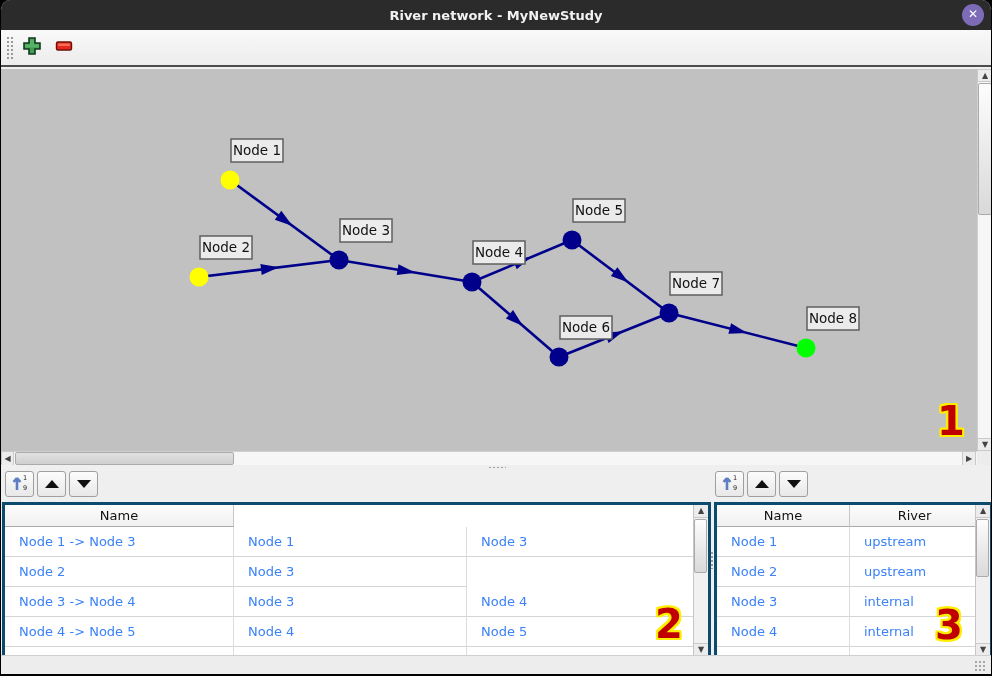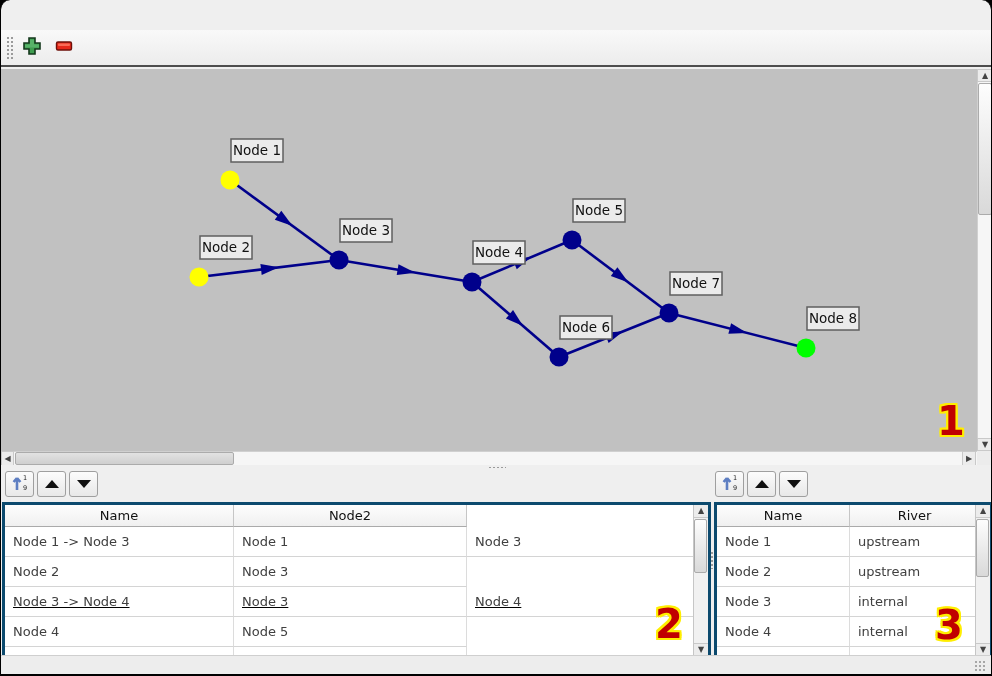--- a/index.html
+++ b/index.html
@@ -42,36 +42,40 @@
   .tri { width:0; height:0; border-left:7px solid transparent; border-right:7px solid transparent; }
   .tri-up { border-bottom:8px solid #111; }
   .tri-down { border-top:8px solid #111; }
   
   .table { position:absolute; top:502px; height:199px; background:#fff; border:3px solid #0c4a6e; overflow:hidden; }
   .thead { display:grid; height:22px; }
   .th { background:linear-gradient(#fdfdfd,#f0f0f0); border-right:1px solid #c6c6c6; border-bottom:1px solid #aaa;
         font-size:13px; color:#111; text-align:center; line-height:21px; overflow:hidden; }
   .tbody .trow { display:grid; height:30px; }
   .td { background:#fff; border-right:1px solid #dcdcdc; border-bottom:1px solid #d4d4d4;
-        font-size:13px; color:#404040; padding-left:8px; line-height:29px; white-space:nowrap; overflow:hidden; }
+        font-size:13px; color:#3b82f6; padding-left:14px; line-height:29px; white-space:nowrap; overflow:hidden; }
   .tsb { position:absolute; right:0; top:0; width:15px; height:100%; background:#f1f1f1; border-left:1px solid #c6c6c6; }
   
   .marker { position:absolute; color:#c00000; font-size:40px; font-weight:bold; line-height:1;
             text-shadow:-2px 0 #ffee00, 2px 0 #ffee00, 0 -2px #ffee00, 0 2px #ffee00,
                         -2px -2px #ffee00, 2px 2px #ffee00, -2px 2px #ffee00, 2px -2px #ffee00; }
   
   .statusbar { position:absolute; left:0; top:655px; width:100%; height:19px; background:#ededed; border-top:1px solid #cfcfcf; }
   .grip { position:absolute; right:4px; bottom:3px; width:13px; height:11px;
           background-image:radial-gradient(#a7a7a7 0.8px, transparent 1px); background-size:4px 4px; }
 </style>
 </head>
 <body>
 
 <div class="window">
 
+  <div class="titlebar">
+    <div class="title">River network - MyNewStudy</div>
+    <div class="close-btn">✕</div>
+  </div>
 
   <div class="toolbar">
     <div class="tb-handle"></div>
     <div class="tb-btn" style="left:18px;">
       <span>
         <svg width="20" height="20" viewBox="0 0 20 20">
           <path d="M7 2 h6 v5 h5 v6 h-5 v5 h-6 v-5 H2 V7 h5 z" fill="#3f9e50" stroke="#14381c" stroke-width="1.6"></path>
           <path d="M8 3.5 h4 v5 h5 v3 h-14 v-3 h5 z" fill="#6cc27b" opacity="0.55"></path>
         </svg>
       </span>
@@ -176,38 +180,38 @@
   <div class="sort-btn" style="left:746px;">
       <span class="tri tri-up"></span>
     </div>
   <div class="sort-btn" style="left:778px;">
       <span class="tri tri-down"></span>
     </div>
 
   <div class="table" id="reaches-table" style="left:1px; width:709px; --cols:229px 233px 229px;">
     <div class="thead" style="grid-template-columns:229px 233px 229px; width:694px;">
         <div class="th">Name</div>
-        <div class="th">Node2</div>
       </div>
     <div class="tbody" style="width:694px;">
         <div class="trow" style="grid-template-columns: 229px 233px 229px;">
           <div class="td">Node 1 -&gt; Node 3</div>
           <div class="td">Node 1</div>
           <div class="td">Node 3</div>
         </div>
         <div class="trow" style="grid-template-columns: 229px 233px 229px;">
           <div class="td">Node 2</div>
           <div class="td">Node 3</div>
         </div>
-        <div class="trow" style="grid-template-columns: 229px 233px 229px; text-decoration: underline;">
+        <div class="trow" style="grid-template-columns: 229px 233px 229px;">
           <div class="td">Node 3 -&gt; Node 4</div>
           <div class="td">Node 3</div>
           <div class="td">Node 4</div>
         </div>
         <div class="trow" style="grid-template-columns: 229px 233px 229px;">
+          <div class="td">Node 4 -&gt; Node 5</div>
           <div class="td">Node 4</div>
           <div class="td">Node 5</div>
         </div>
         <div class="trow" style="grid-template-columns: 229px 233px 229px;">
           <div class="td"></div>
           <div class="td"></div>
           <div class="td"></div>
         </div>
       </div>
     <div class="tsb">

